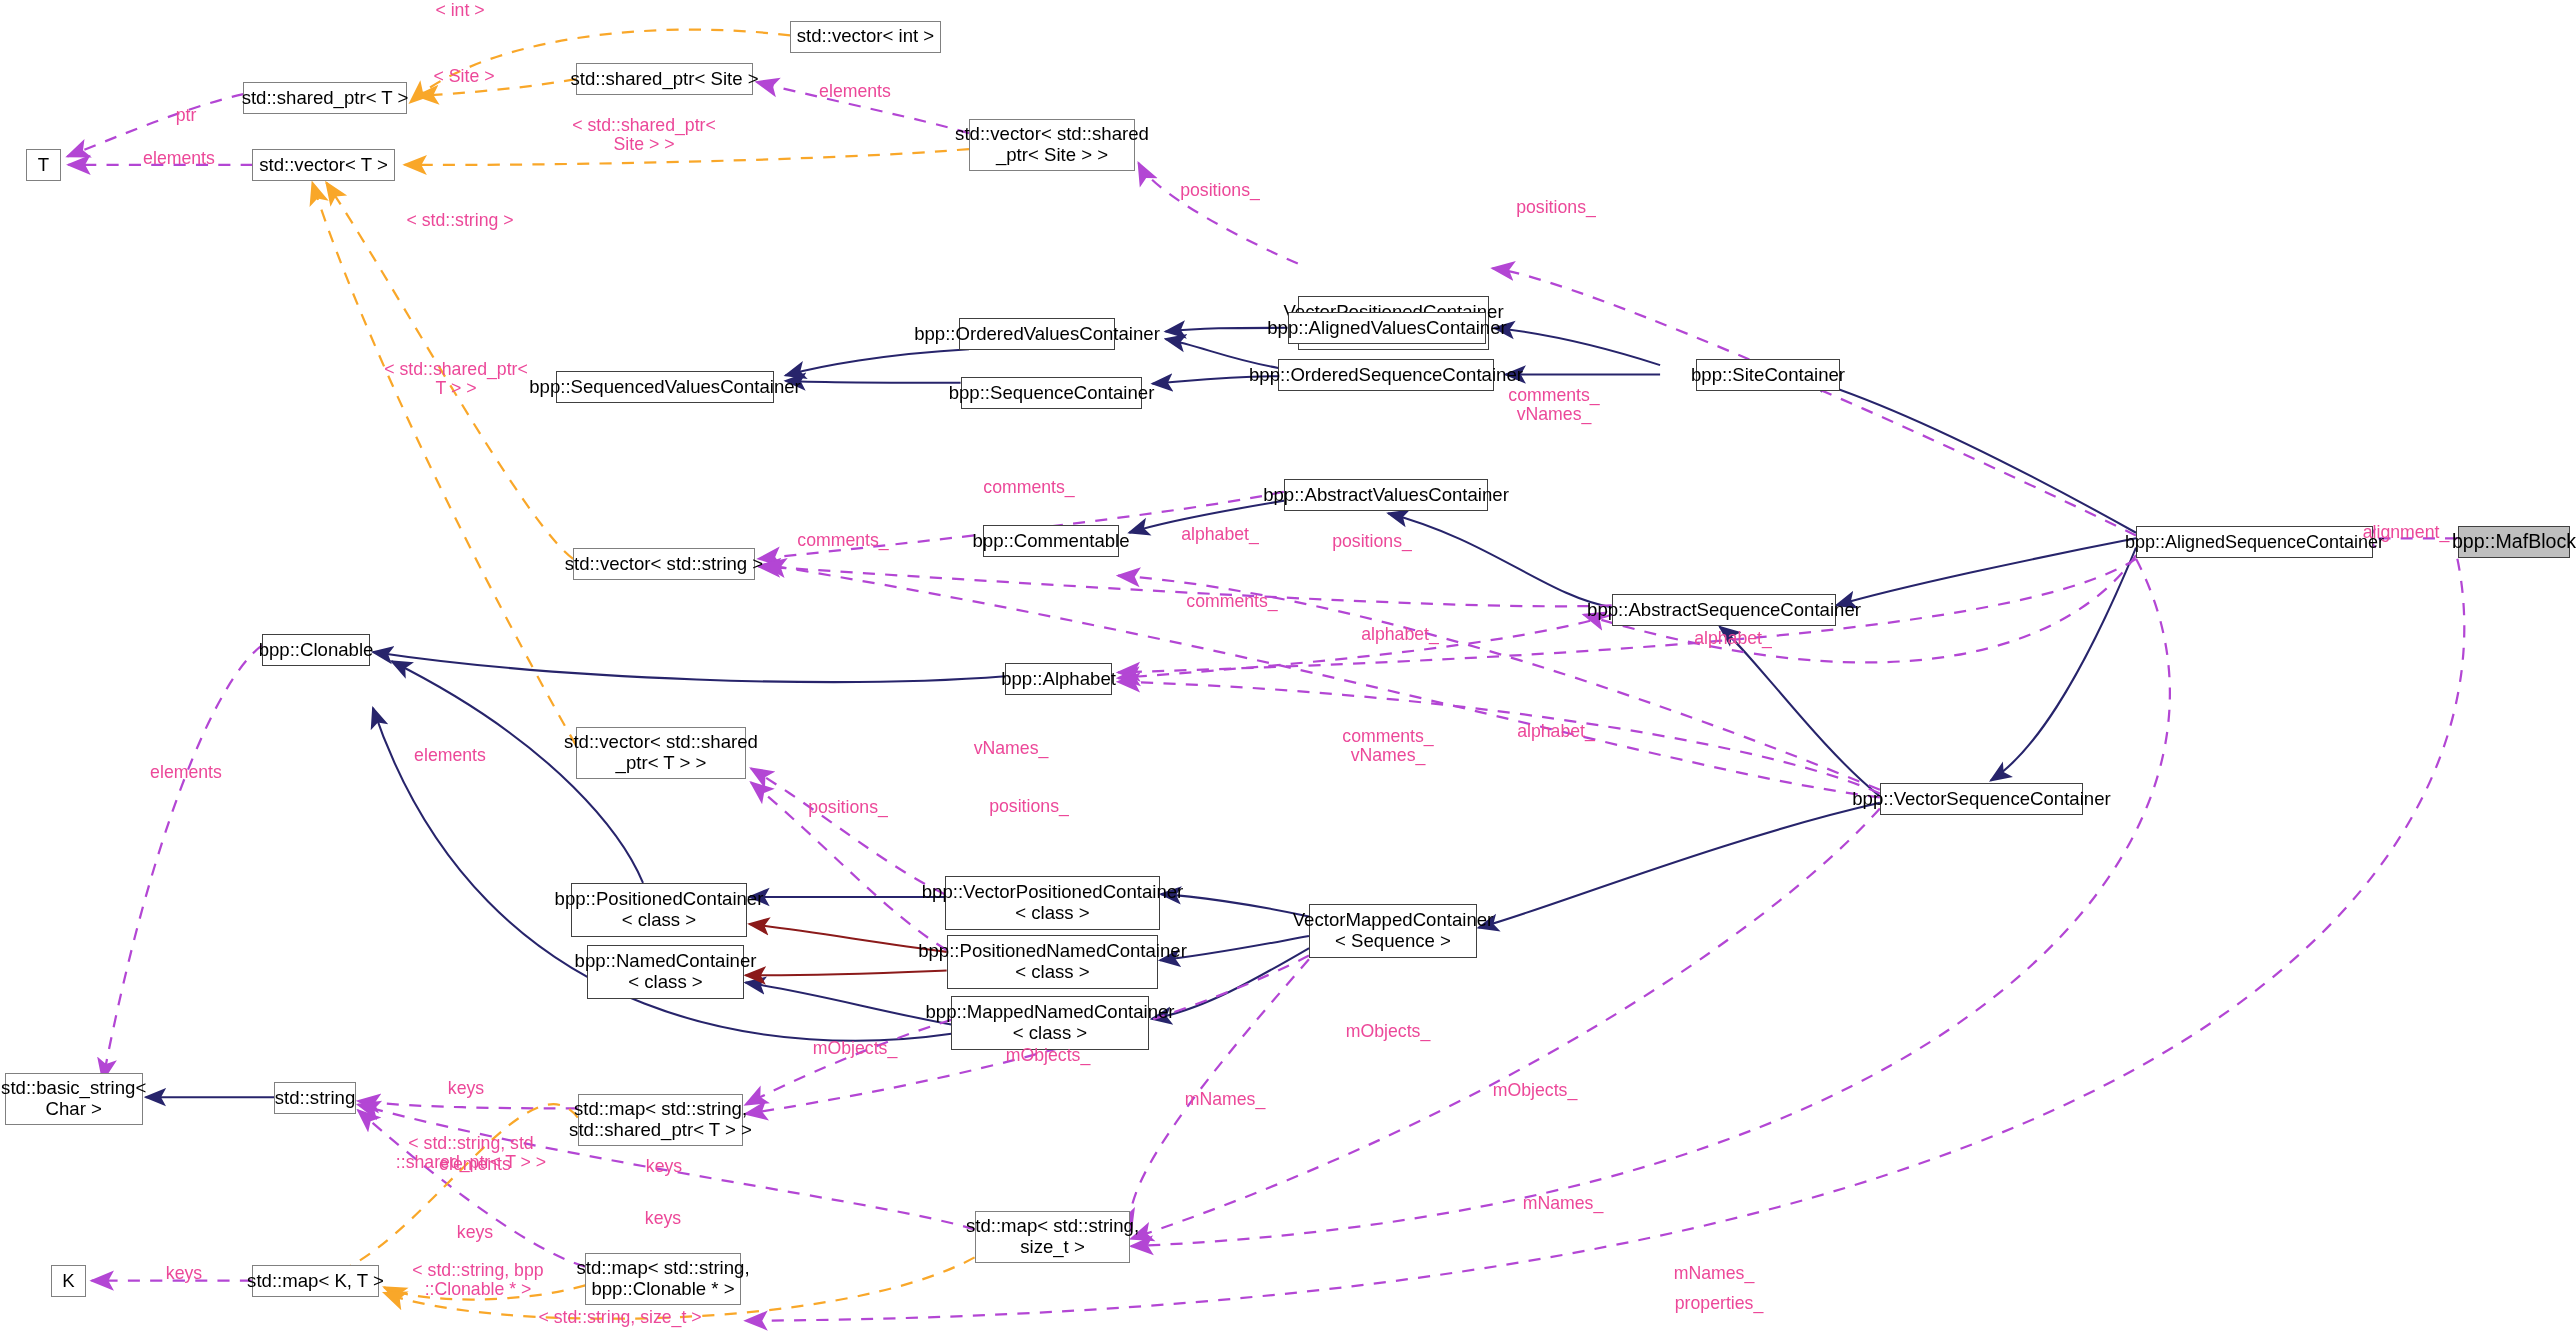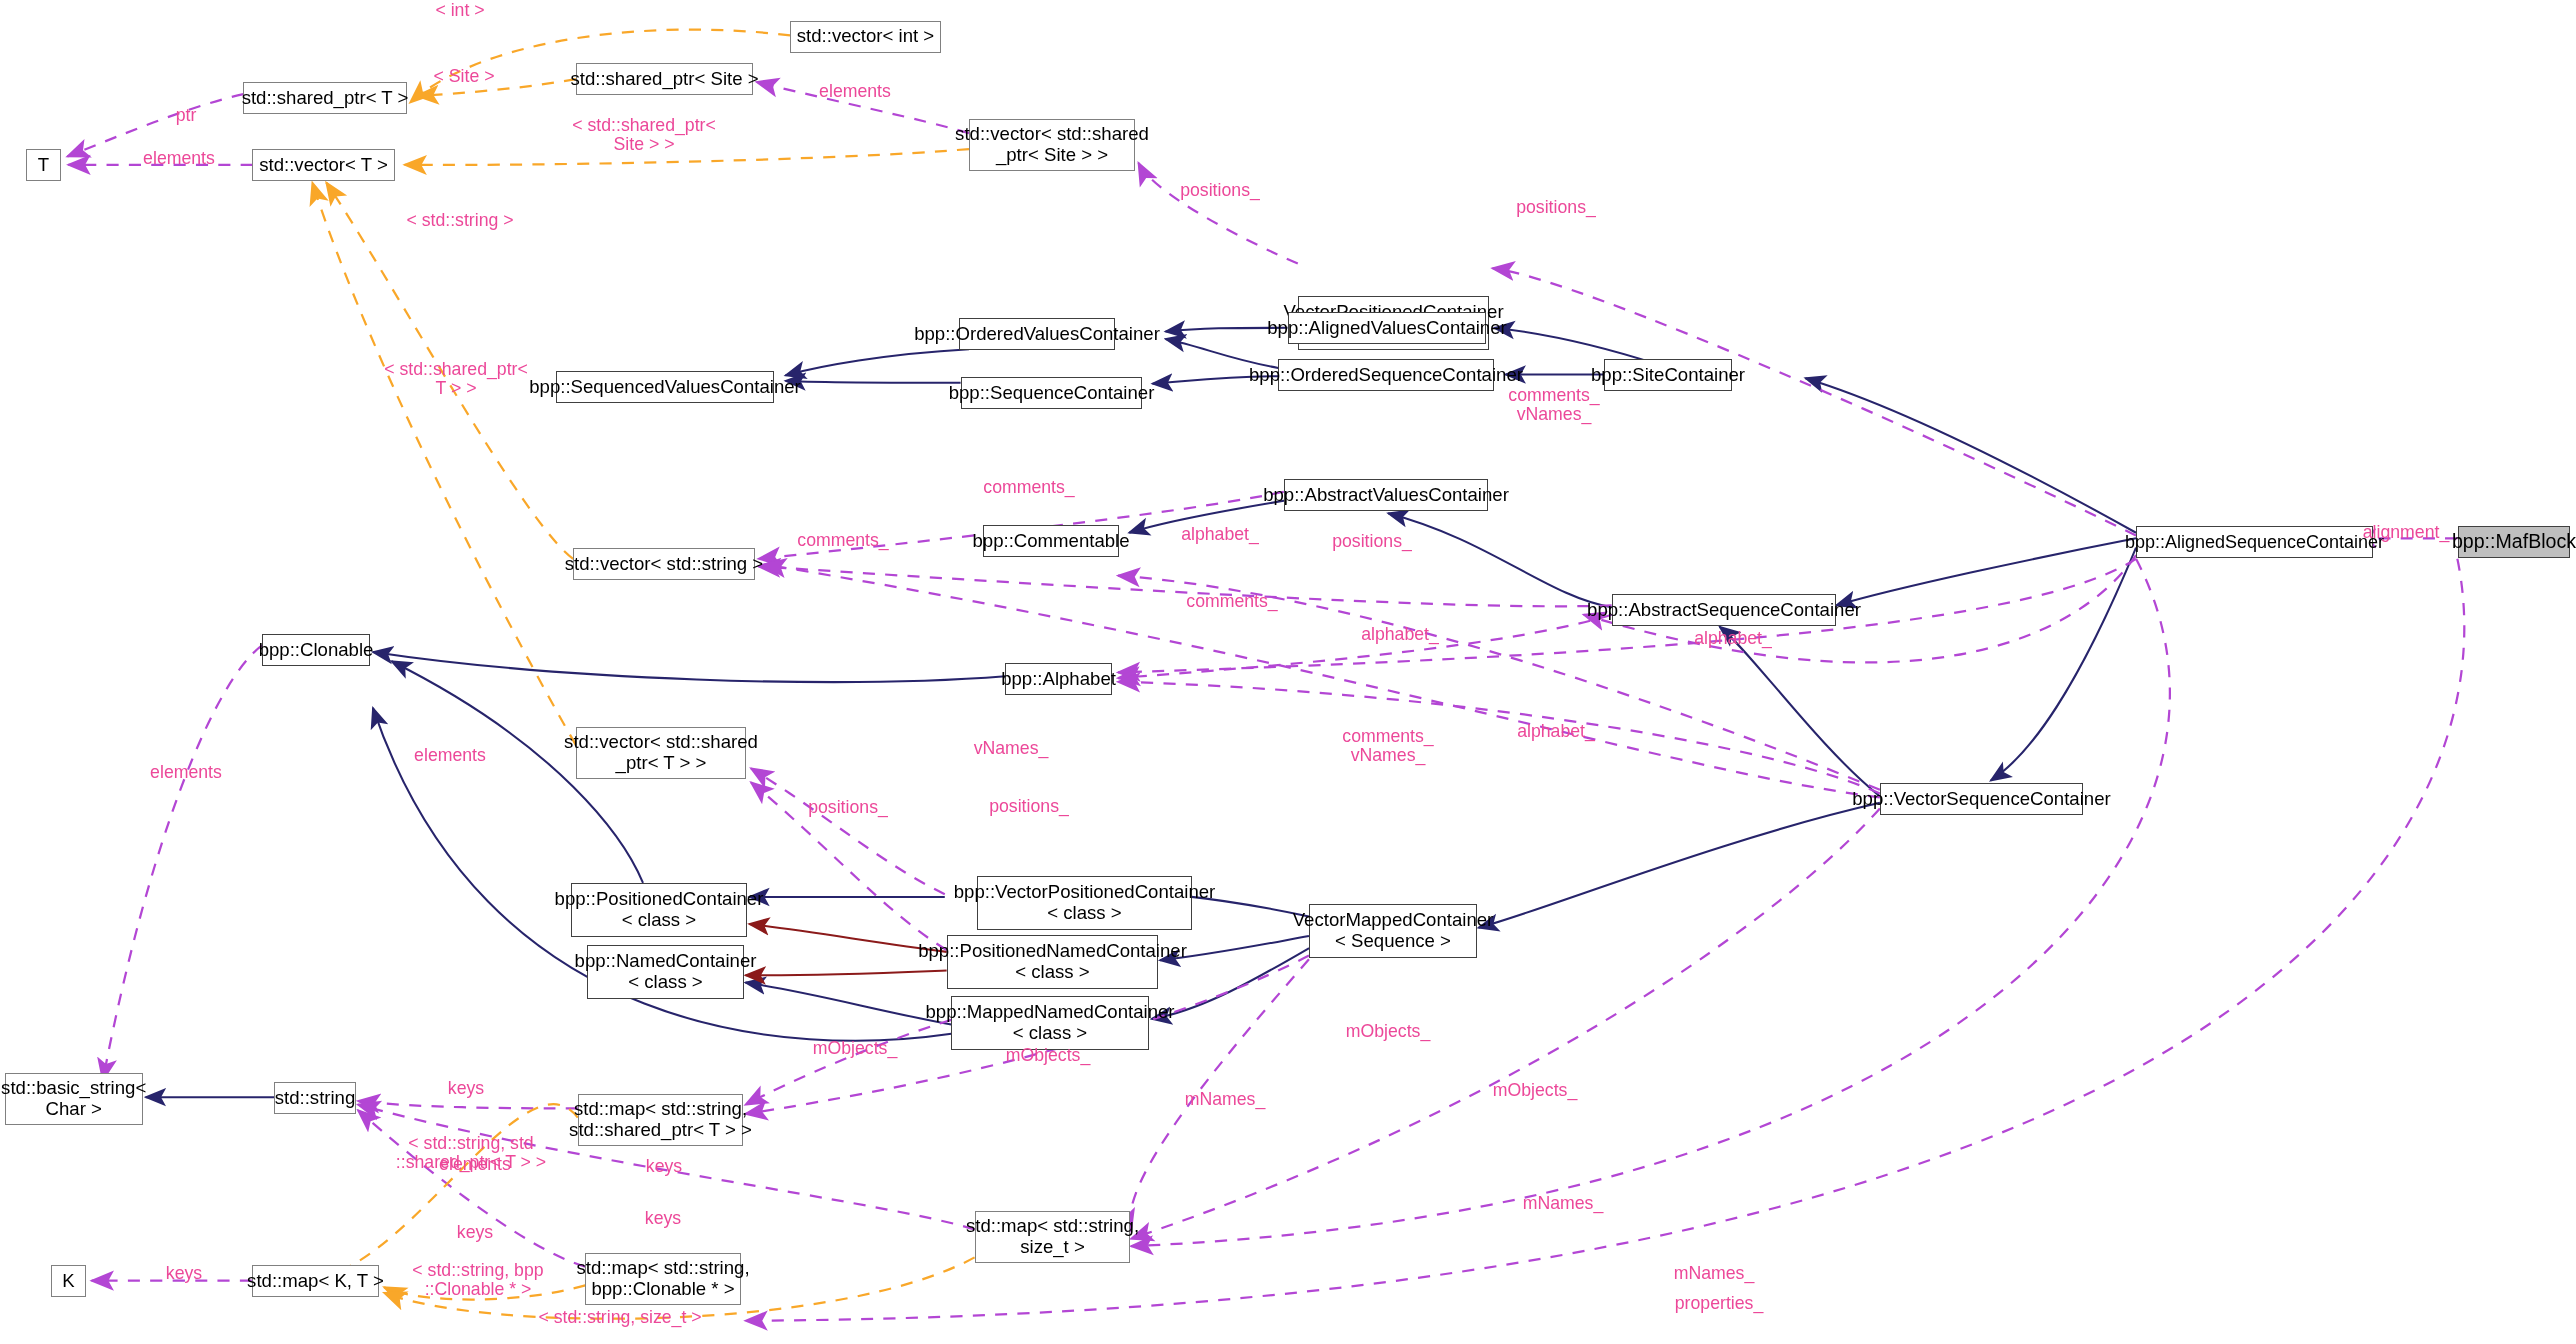--- a/index.html
+++ b/index.html
@@ -119,37 +119,37 @@
       <div class="node" style="left: 252px; top: 149px; width: 143px; height: 32px; font-size: 18.6px;"><span class="lbl">std::vector&lt; T &gt;</span></div>
       <div class="node" style="left: 576px; top: 63px; width: 177px; height: 32px; font-size: 18.6px;"><span class="lbl">std::shared_ptr&lt; Site &gt;</span></div>
       <div class="node" style="left: 790px; top: 20.5px; width: 151px; height: 32px; font-size: 18.6px;"><span class="lbl">std::vector&lt; int &gt;</span></div>
       <div class="node" style="left: 969px; top: 119px; width: 166px; height: 52px; font-size: 18.6px;"><span class="lbl">std::vector&lt; std::shared
 _ptr&lt; Site &gt; &gt;</span></div>
       <div class="node klass" style="left: 1298px; top: 248px; width: 191px; height: 54px; font-size: 18.6px; margin-top: 48px;"><span class="lbl">VectorPositionedContainer
 &lt; Site &gt;</span></div>
       <div class="node klass" style="left: 959px; top: 318px; width: 156px; height: 32px; font-size: 18.6px;"><span class="lbl">bpp::OrderedValuesContainer</span></div>
       <div class="node klass" style="left: 1288px; top: 312px; width: 198px; height: 32px; font-size: 18.6px;"><span class="lbl">bpp::AlignedValuesContainer</span></div>
       <div class="node klass" style="left: 1278px; top: 359px; width: 216px; height: 32px; font-size: 18.6px;"><span class="lbl">bpp::OrderedSequenceContainer</span></div>
-      <div class="node klass" style="left: 1604px; top: 359px; width: 128px; height: 32px; font-size: 18.6px;"><span class="lbl">bpp::SiteContainer</span></div>
+      <div class="node klass" style="left: 1696px; top: 359px; width: 144px; height: 32px; font-size: 18.6px;"><span class="lbl">bpp::SiteContainer</span></div>
       <div class="node klass" style="left: 556px; top: 371px; width: 218px; height: 32px; font-size: 18.6px;"><span class="lbl">bpp::SequencedValuesContainer</span></div>
       <div class="node klass" style="left: 961px; top: 377px; width: 181px; height: 32px; font-size: 18.6px;"><span class="lbl">bpp::SequenceContainer</span></div>
       <div class="node klass" style="left: 1284px; top: 479px; width: 204px; height: 32px; font-size: 18.6px;"><span class="lbl">bpp::AbstractValuesContainer</span></div>
       <div class="node klass" style="left: 983px; top: 525px; width: 136px; height: 32px; font-size: 18.6px;"><span class="lbl">bpp::Commentable</span></div>
       <div class="node klass" style="left: 2136px; top: 526px; width: 237px; height: 32px; font-size: 18px;"><span class="lbl">bpp::AlignedSequenceContainer</span></div>
       <div class="node klass main" style="left: 2458px; top: 526px; width: 112px; height: 32px; font-size: 19.6px;"><span class="lbl">bpp::MafBlock</span></div>
       <div class="node" style="left: 573px; top: 548px; width: 182px; height: 32px; font-size: 18.6px;"><span class="lbl">std::vector&lt; std::string &gt;</span></div>
       <div class="node klass" style="left: 1612px; top: 594px; width: 224px; height: 32px; font-size: 18.6px;"><span class="lbl">bpp::AbstractSequenceContainer</span></div>
       <div class="node klass" style="left: 262px; top: 634px; width: 108px; height: 32px; font-size: 18.6px;"><span class="lbl">bpp::Clonable</span></div>
       <div class="node klass" style="left: 1005px; top: 663px; width: 107px; height: 32px; font-size: 18.6px;"><span class="lbl">bpp::Alphabet</span></div>
       <div class="node" style="left: 576px; top: 727px; width: 170px; height: 52px; font-size: 18.6px;"><span class="lbl">std::vector&lt; std::shared
 _ptr&lt; T &gt; &gt;</span></div>
       <div class="node klass" style="left: 1880px; top: 783px; width: 203px; height: 32px; font-size: 18.6px;"><span class="lbl">bpp::VectorSequenceContainer</span></div>
       <div class="node klass" style="left: 571px; top: 883px; width: 176px; height: 54px; font-size: 18.6px;"><span class="lbl">bpp::PositionedContainer
 &lt; class &gt;</span></div>
-      <div class="node klass" style="left: 945px; top: 876px; width: 215px; height: 54px; font-size: 18.6px; margin-left: 32px;"><span class="lbl">bpp::VectorPositionedContainer
+      <div class="node klass" style="left: 945px; top: 876px; width: 215px; height: 54px; font-size: 18.6px;"><span class="lbl">bpp::VectorPositionedContainer
 &lt; class &gt;</span></div>
       <div class="node klass" style="left: 1309px; top: 904px; width: 168px; height: 54px; font-size: 18.6px;"><span class="lbl">VectorMappedContainer
 &lt; Sequence &gt;</span></div>
       <div class="node klass" style="left: 947px; top: 935px; width: 211px; height: 54px; font-size: 18.6px;"><span class="lbl">bpp::PositionedNamedContainer
 &lt; class &gt;</span></div>
       <div class="node klass" style="left: 587px; top: 945px; width: 157px; height: 54px; font-size: 18.6px;"><span class="lbl">bpp::NamedContainer
 &lt; class &gt;</span></div>
       <div class="node klass" style="left: 951px; top: 996px; width: 198px; height: 54px; font-size: 18.6px;"><span class="lbl">bpp::MappedNamedContainer
 &lt; class &gt;</span></div>
       <div class="node" style="left: 4.7px; top: 1073px; width: 138px; height: 52px; font-size: 18.6px;"><span class="lbl">std::basic_string&lt;

